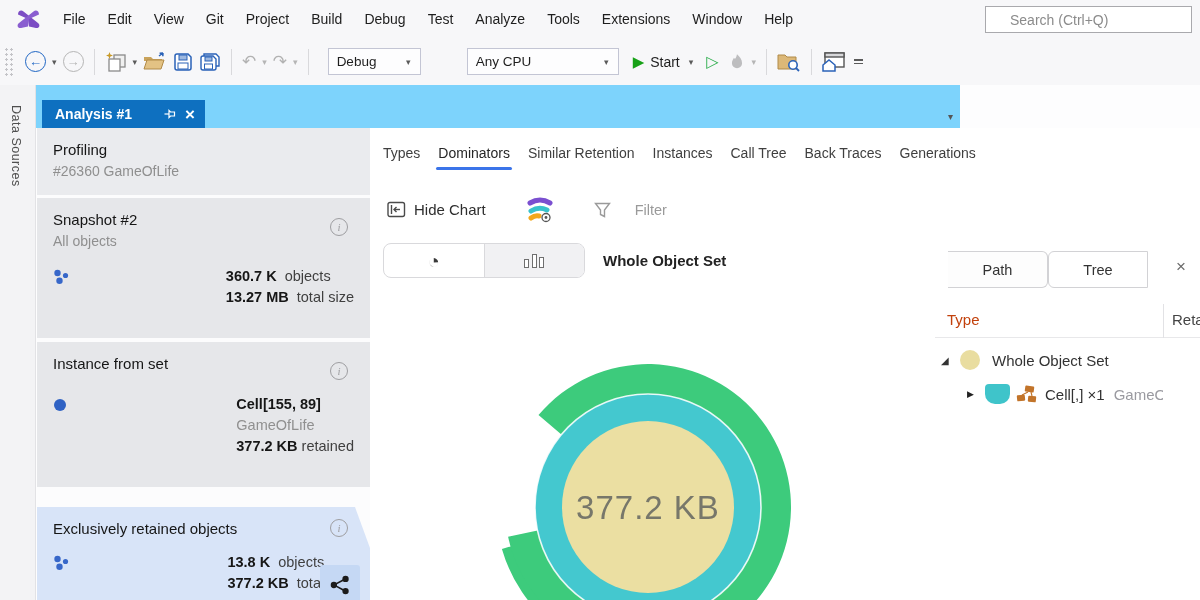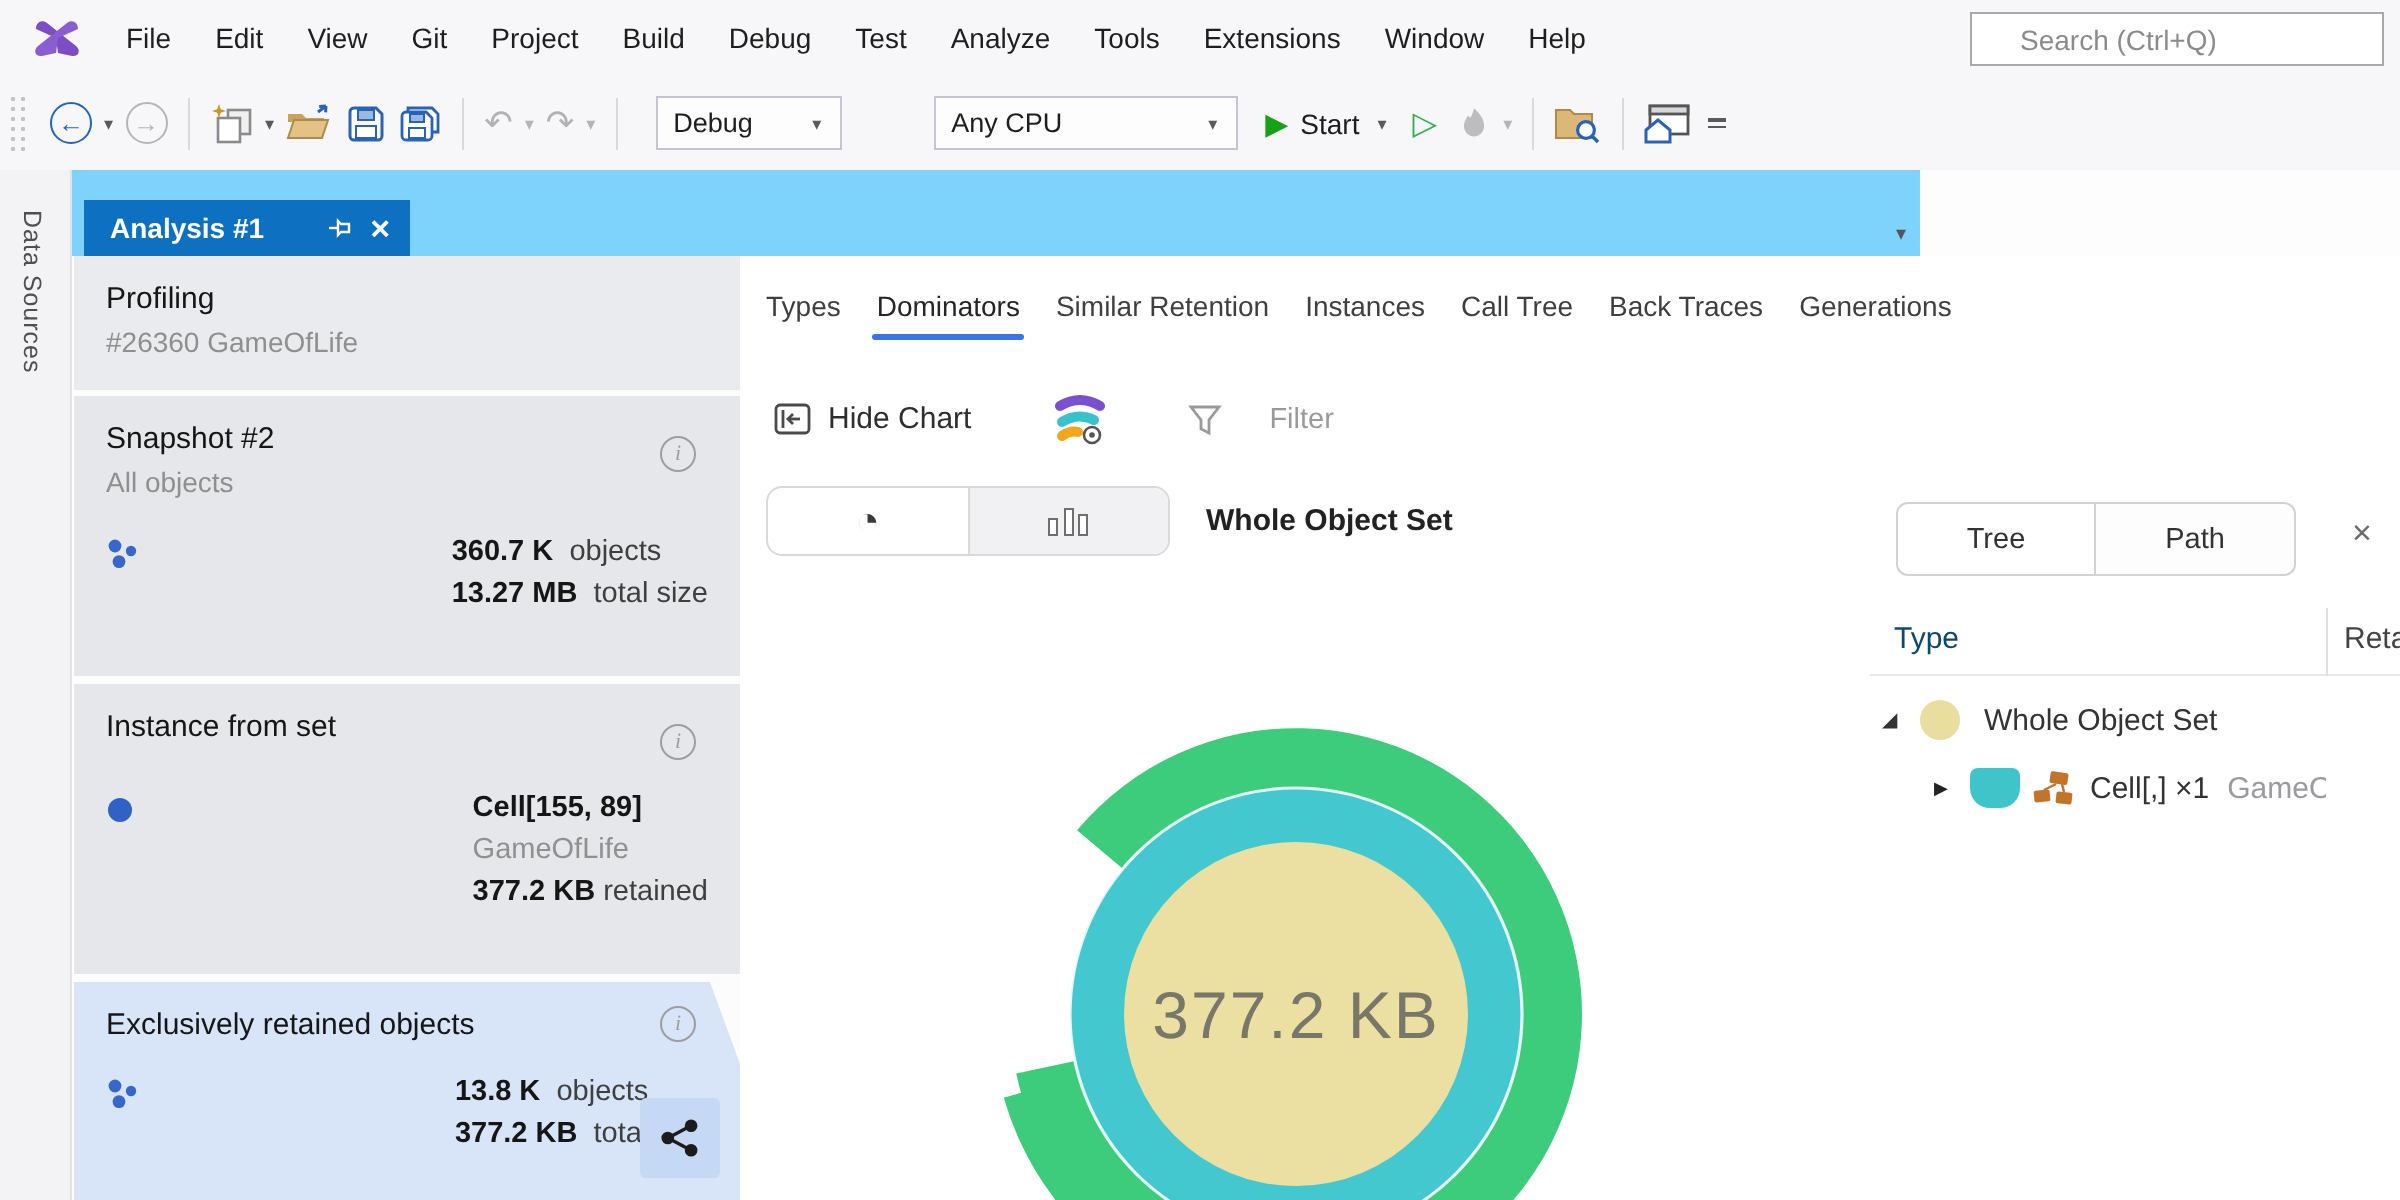--- a/index.html
+++ b/index.html
@@ -47,21 +47,21 @@
 
   
   #vstrip { position:absolute; left:0; top:85px; width:36px; height:515px; background:#f3f3f5; border-right:1px solid #e2e2e5; }
   .vstrip-label { position:absolute; left:9px; top:20px; writing-mode:vertical-rl; font-size:12.5px; color:#4f4f4f; letter-spacing:0.5px; }
 
   
   #leftpanel { position:absolute; left:37px; top:128px; width:333px; height:472px; background:#fcfcfd; }
   .card { position:relative; width:333px; background:#e6e7ea; padding:13px 16px 0; }
   .card.hdr { height:67px; margin-bottom:3px; background:#eaebee; }
   .card.c1 { height:140px; margin-bottom:4px; }
-  .card.c2 { height:145px; margin-bottom:4px; }
+  .card.c2 { height:145px; margin-bottom:20px; }
   .card.sel { height:109px; background:#d8e4f8; }
   .card-title { font-size:15px; font-weight:normal; color:#161616; }
   .card-sub { font-size:14px; color:#8f8f8f; margin-top:5px; }
   .info { position:absolute; right:22px; top:20px; width:18px; height:18px; border:1px solid #9e9ea1; border-radius:50%; color:#9e9ea1; font-size:11px; display:flex; align-items:center; justify-content:center; }
   .card.sel .info { top:12px; }
   .info::after { content:"i"; font-family:"Liberation Serif", serif; font-style:italic; }
   .stat-row { display:flex; margin-top:17px; padding-left:0px;justify-content:space-between; }
   .stat-icon { width:29px; padding-top:3px; flex:0 0 auto; }
   .stat-lines { font-size:14.5px; line-height:21px; color:#3f3f3f; }
   .stat-lines b { color:#161616; }
@@ -90,21 +90,21 @@
   .chart-center-text { font-size:33px; fill:#77776a; letter-spacing:1px; }
 
   
   #rightpanel { position:absolute; left:935px; top:240px; width:265px; height:360px; background:#fff; }
   .view-toggle { position:absolute; left:13px; top:11px; display:flex; }
   .view-btn { width:100px; height:37px; border:1px solid #d2d2d5; background:#fff; display:flex; align-items:center; justify-content:center; font-size:14.5px; color:#333; }
   .view-btn.first { border-radius:6px 0 0 6px; }
   .view-btn.last { border-radius:0 6px 6px 0; border-left:none; background:#fdfdfd; }
   .panel-close { position:absolute; left:241px; top:18px; font-size:17px; color:#6b6b6b; line-height:1; }
   .grid-head { position:absolute; left:0; top:62px; width:265px; height:36px; border-bottom:1px solid #e8e8ea; }
-  .col-type { position:absolute; left:12px; top:9px; font-size:15px; color:#0c4a6e; }
+  .col-type { position:absolute; left:12px; top:9px; font-size:15px; color:#c2410c; }
   .col-div { position:absolute; left:228px; top:2px; width:1px; height:34px; background:#e2e2e5; }
   .col-ret { position:absolute; left:237px; top:9px; width:28px; overflow:hidden; white-space:nowrap; font-size:15px; color:#444; }
   .tree-row { position:absolute; left:0; width:228px; height:32px; display:flex; align-items:center; overflow:hidden; white-space:nowrap; }
   .tree-row.r1 { top:104px; }
   .tree-row.r2 { top:138px; }
   .tw { flex:0 0 auto; }
   .expander { font-size:10px; color:#333; margin-left:6px; width:14px; }
   .expander.collapsed { font-size:9px; color:#222; margin-left:32px; }
   .yellow-dot { width:20px; height:20px; border-radius:50%; background:#e9dda0; margin-left:5px; margin-right:12px; }
   .teal-shape { width:25px; height:20px; background:#3fc4ca; border-radius:4px 4px 10px 10px; margin-left:4px; margin-right:6px; }
@@ -401,22 +401,22 @@
           <circle cx="0" cy="0" r="113" fill="none" stroke="#ffffff" stroke-width="1.6" opacity="0.85"></circle>
           <circle cx="0" cy="0" r="86" fill="#ebdfa2"></circle>
           <text class="chart-center-text" x="0" y="12" text-anchor="middle">377.2 KB</text>
         </g>
       </svg>
     </div>
   </div>
 
   <div id="rightpanel">
     <div class="view-toggle">
+      <div class="view-btn last">Path</div>
       <div class="view-btn first">Tree</div>
-      <div class="view-btn last">Path</div>
     </div>
     <span class="panel-close">×</span>
 
     <div class="grid-head">
       <span class="col-type">Type</span>
       <span class="col-div"></span>
       <span class="col-ret">Retained</span>
     </div>
 
     <div class="tree-row r1">

